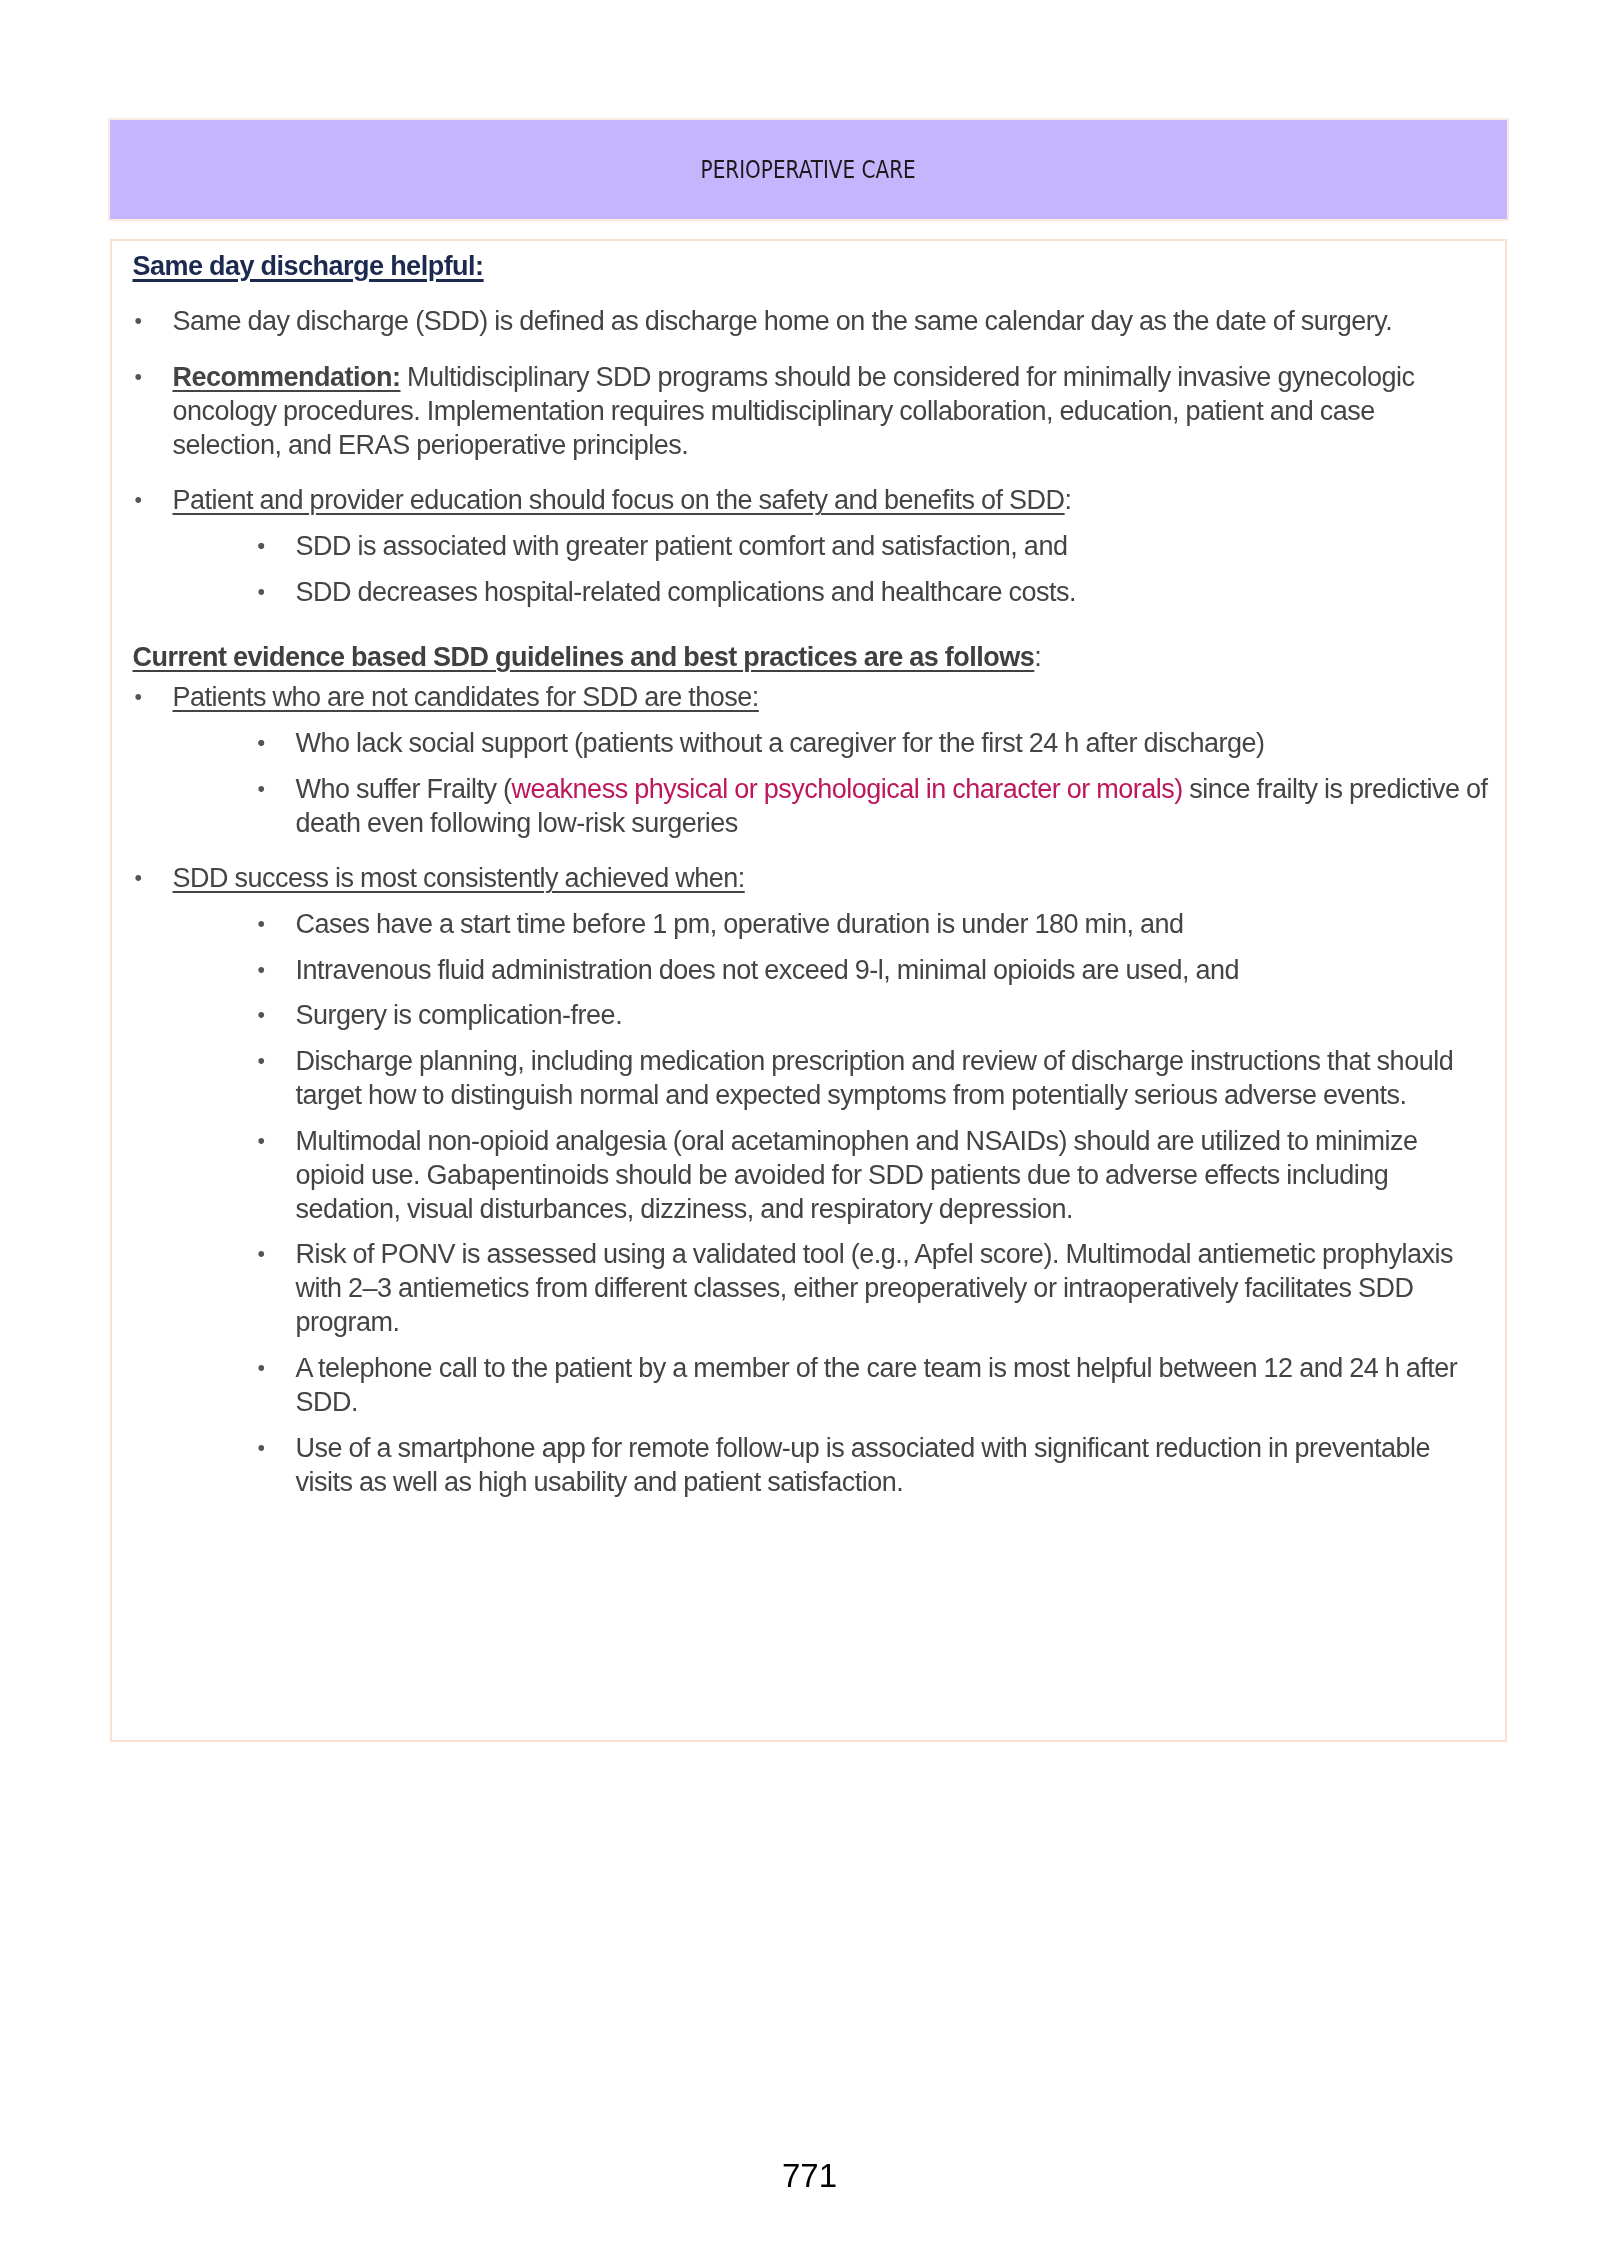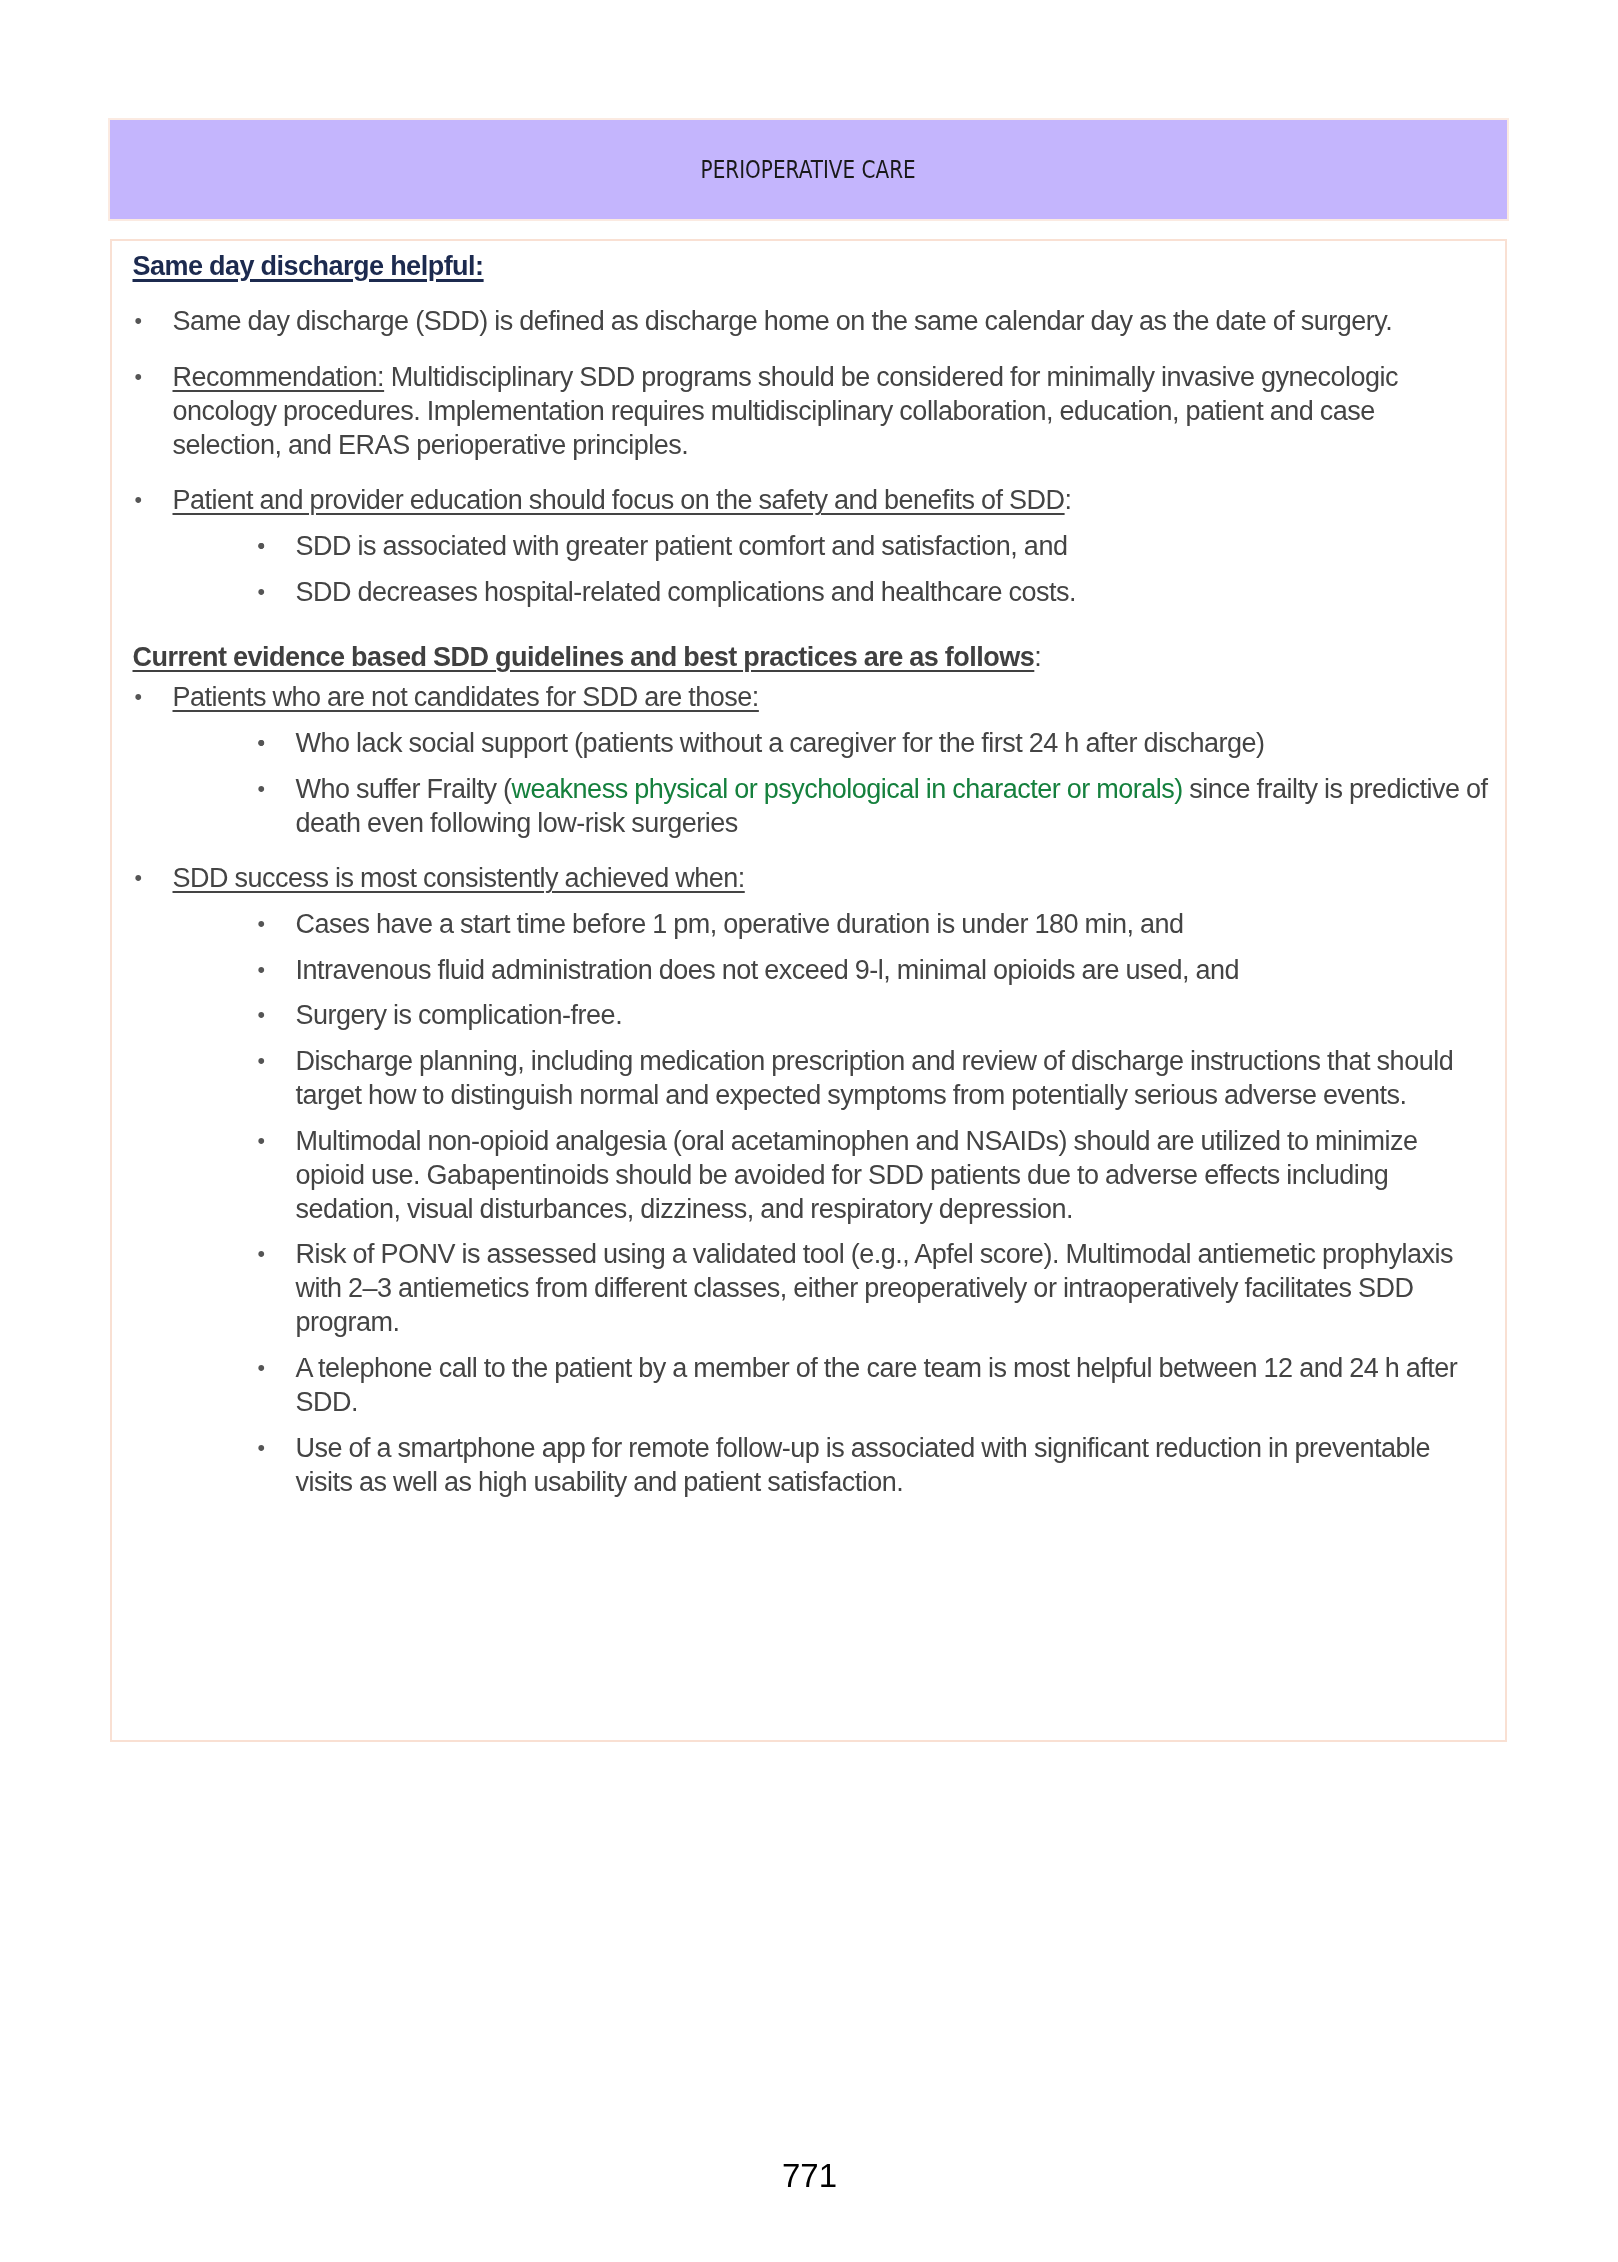--- a/index.html
+++ b/index.html
@@ -68,22 +68,22 @@
   .section-heading-gray {
     color: #404040;
     font-weight: bold;
     margin: 0;
   }
   .u {
     text-decoration: underline;
     text-decoration-thickness: 2px;
     text-underline-offset: 3.9px;
   }
-  .b { font-weight: normal; }
-  .black { color: #15803d; }
+  .b { font-weight: bold; }
+  .black { color: #be185d; }
   ul {
     list-style: none;
     margin: 0;
     padding: 0;
   }
   .l1 > li {
     position: relative;
     padding-left: 40px;
   }
   .l1 > li > .bullet {

